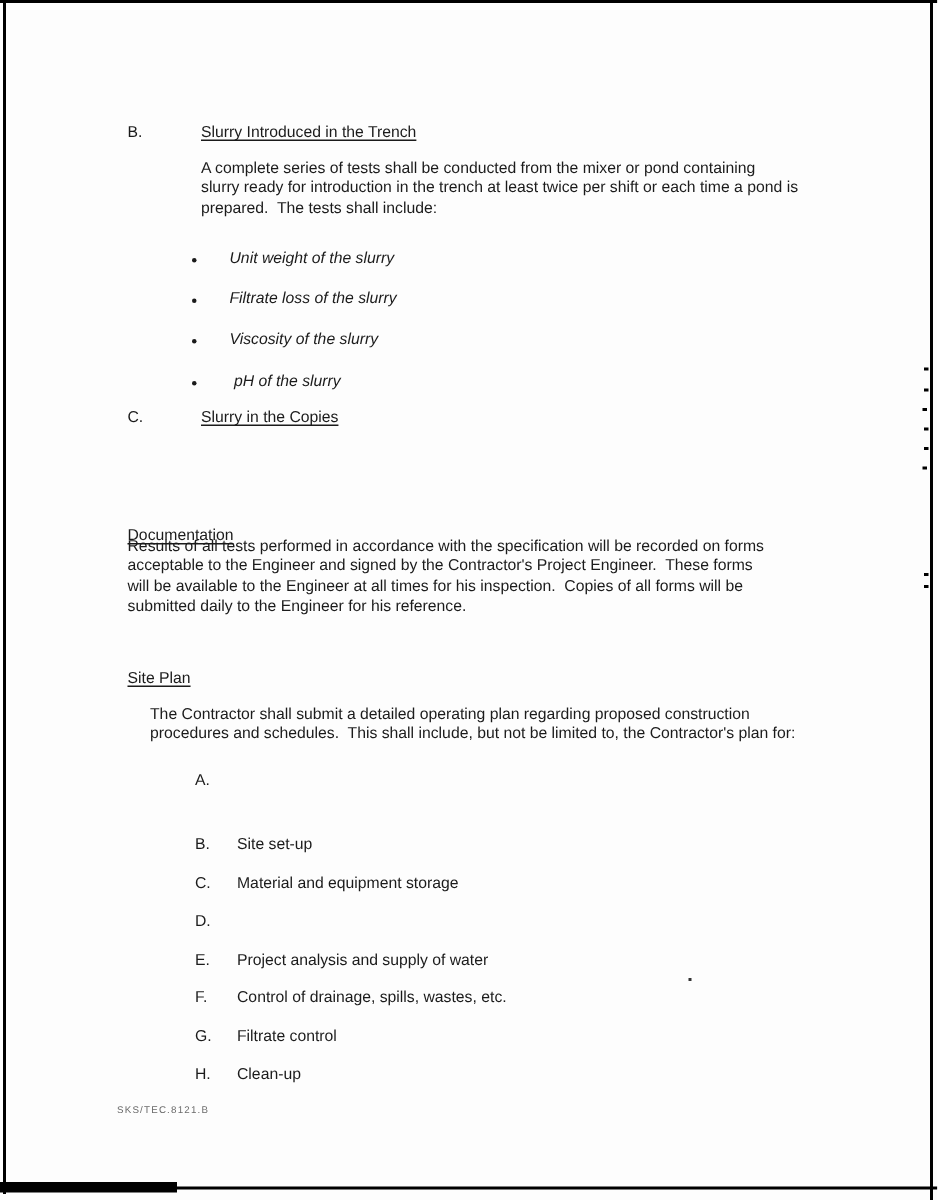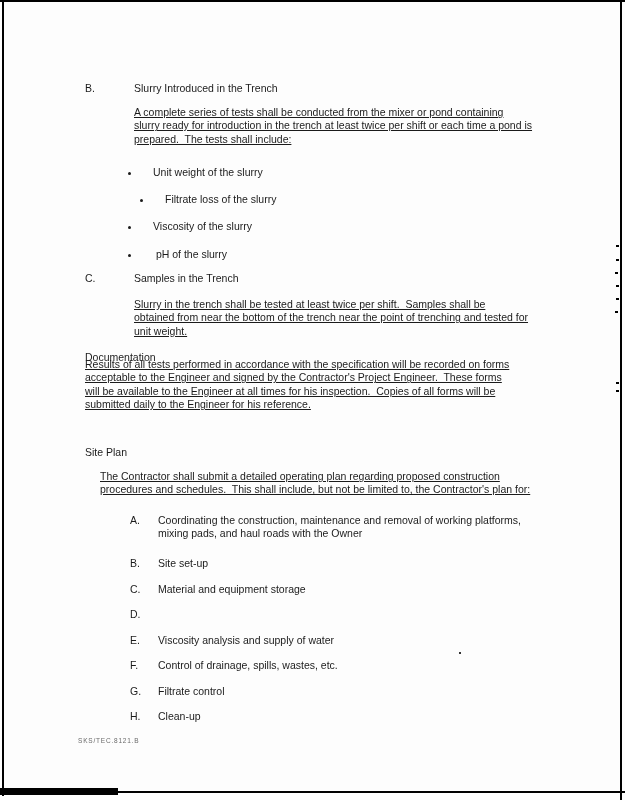--- a/index.html
+++ b/index.html
@@ -1,28 +1,28 @@
 <!DOCTYPE html>
 <html><head>
 <meta charset="utf-8">
 <style>
   html,body{margin:0;padding:0;background:#fff;}
   .page{
     position:relative;width:625px;height:800px;background:#fdfdfd;overflow:hidden;
     font-family:"Liberation Sans","DejaVu Sans",sans-serif;
     font-size:10.5px;line-height:13.4px;color:#1b1b1b;
   }
-  .para{white-space:pre-wrap;text-decoration:underline;}
+  .para{white-space:pre-wrap;}
   .abs{position:absolute;}
   .row{display:flex;}
   .letter-col{width:49px;flex:0 0 49px;}
-  .heading{text-underline-offset:2px;}
+  .heading{text-decoration:underline;text-underline-offset:2px;}
   .bullet-row{display:flex;align-items:flex-start;}
   .bullet-dot{width:3px;height:3px;border-radius:50%;background:#1b1b1b;margin-top:6px;flex:0 0 3px;}
-  .bullet-text{margin-left:22px;white-space:pre-wrap;}
+  .bullet-text{margin-left:22px;white-space:pre-wrap;font-style:italic;}
   .plan-letter{width:28px;flex:0 0 28px;}
   .plan-text{white-space:pre-wrap;}
   
   .border-top{position:absolute;left:0;top:0;width:625px;height:2px;background:#000;}
   .border-left{position:absolute;left:2px;top:0;width:2px;height:796px;background:#000;}
   .border-right{position:absolute;left:620px;top:0;width:2px;height:800px;background:#000;}
   .border-bottom-thin{position:absolute;left:0;top:791px;width:625px;height:2px;background:#000;}
   .border-bottom-thick{position:absolute;left:0;top:788px;width:118px;height:7px;background:#000;}
   .tick{position:absolute;width:3px;height:2px;background:#000;}
   .dot-artifact{position:absolute;left:459px;top:652px;width:2px;height:2px;background:#333;}
@@ -58,70 +58,65 @@
     <span class="heading">Slurry Introduced in the Trench</span>
   </div>
   <div class="abs para" style="left:134px;top:106px;width:452px">A complete series of tests shall be conducted from the mixer or pond containing
 slurry ready for introduction in the trench at least twice per shift or each time a pond is
 prepared.  The tests shall include:</div>
 
   <div class="abs bullet-row" style="left:128px;top:166px;width:300px">
     <span class="bullet-dot"></span>
     <span class="bullet-text">Unit weight of the slurry</span>
   </div>
-  <div class="abs bullet-row" style="left:140px;top:193px;width:300px">
+  <div class="abs bullet-row" style="left:128px;top:193px;width:300px">
     <span class="bullet-dot"></span>
     <span class="bullet-text">Filtrate loss of the slurry</span>
   </div>
   <div class="abs bullet-row" style="left:128px;top:248px;width:300px">
     <span class="bullet-dot"></span>
     <span class="bullet-text"> pH of the slurry</span>
   </div>
   <div class="abs bullet-row" style="left:128px;top:220px;width:300px">
     <span class="bullet-dot"></span>
     <span class="bullet-text">Viscosity of the slurry</span>
   </div>
 
   <div class="abs row" style="left:85px;top:272px;width:490px">
     <span class="letter-col">C.</span>
-    <span class="heading">Samples in the Trench</span>
+    <span class="heading">Slurry in the Copies</span>
   </div>
-  <div class="abs para" style="left:134px;top:298px;width:455px">Slurry in the trench shall be tested at least twice per shift.  Samples shall be
-obtained from near the bottom of the trench near the point of trenching and tested for
-unit weight.</div>
 
   <div class="abs heading" style="left:85px;top:351px">Documentation</div>
   <div class="abs para" style="left:85px;top:358px;width:500px">Results of all tests performed in accordance with the specification will be recorded on forms
 acceptable to the Engineer and signed by the Contractor's Project Engineer.  These forms
 will be available to the Engineer at all times for his inspection.  Copies of all forms will be
 submitted daily to the Engineer for his reference.</div>
 
   <div class="abs heading" style="left:85px;top:446px">Site Plan</div>
   <div class="abs para" style="left:100px;top:470px;width:502px">The Contractor shall submit a detailed operating plan regarding proposed construction
 procedures and schedules.  This shall include, but not be limited to, the Contractor's plan for:</div>
 
   <div class="abs row" style="left:130px;top:514px;width:460px">
     <span class="plan-letter">A.</span>
-    <span class="plan-text">Coordinating the construction, maintenance and removal of working platforms,
-mixing pads, and haul roads with the Owner</span>
   </div>
   <div class="abs row" style="left:130px;top:557px;width:460px">
     <span class="plan-letter">B.</span>
     <span class="plan-text">Site set-up</span>
   </div>
   <div class="abs row" style="left:130px;top:583px;width:460px">
     <span class="plan-letter">C.</span>
     <span class="plan-text">Material and equipment storage</span>
   </div>
   <div class="abs row" style="left:130px;top:608px;width:460px">
     <span class="plan-letter">D.</span>
   </div>
   <div class="abs row" style="left:130px;top:634px;width:460px">
     <span class="plan-letter">E.</span>
-    <span class="plan-text">Viscosity analysis and supply of water</span>
+    <span class="plan-text">Project analysis and supply of water</span>
   </div>
   <div class="abs row" style="left:130px;top:659px;width:460px">
     <span class="plan-letter">F.</span>
     <span class="plan-text">Control of drainage, spills, wastes, etc.</span>
   </div>
   <div class="abs row" style="left:130px;top:685px;width:460px">
     <span class="plan-letter">G.</span>
     <span class="plan-text">Filtrate control</span>
   </div>
   <div class="abs row" style="left:130px;top:710px;width:460px">

